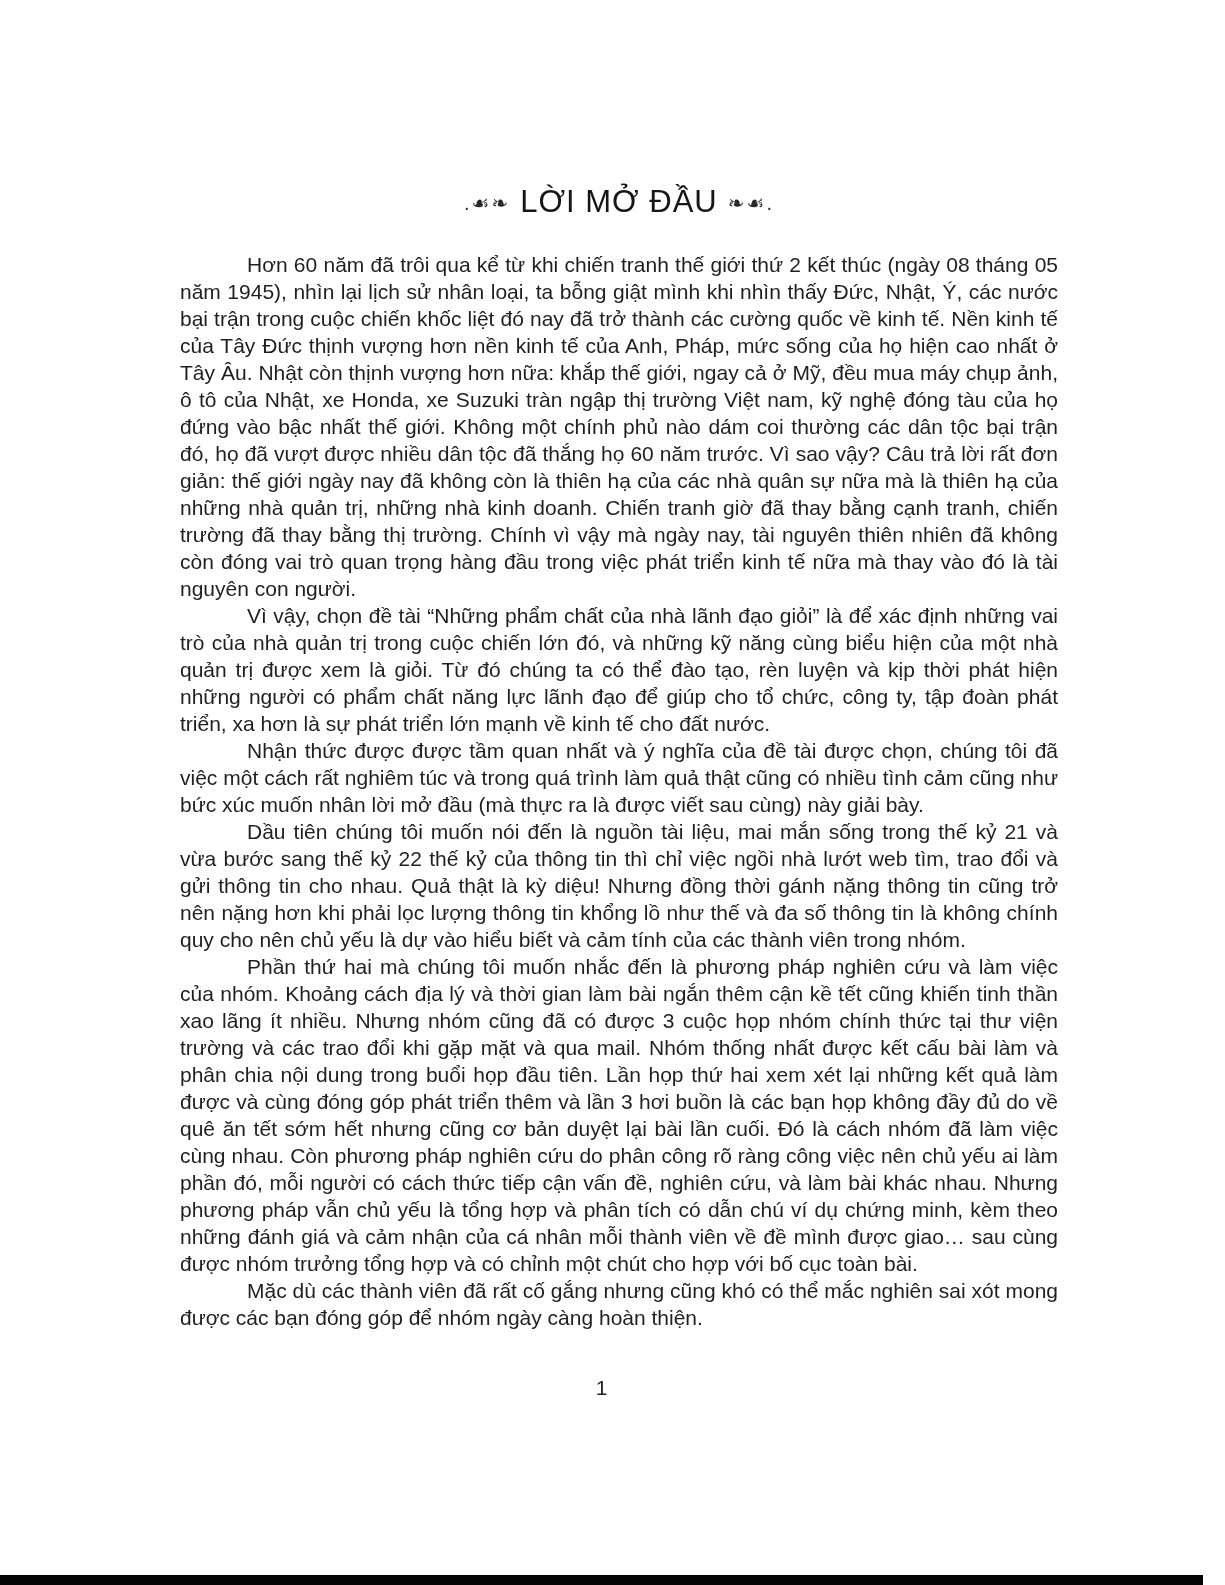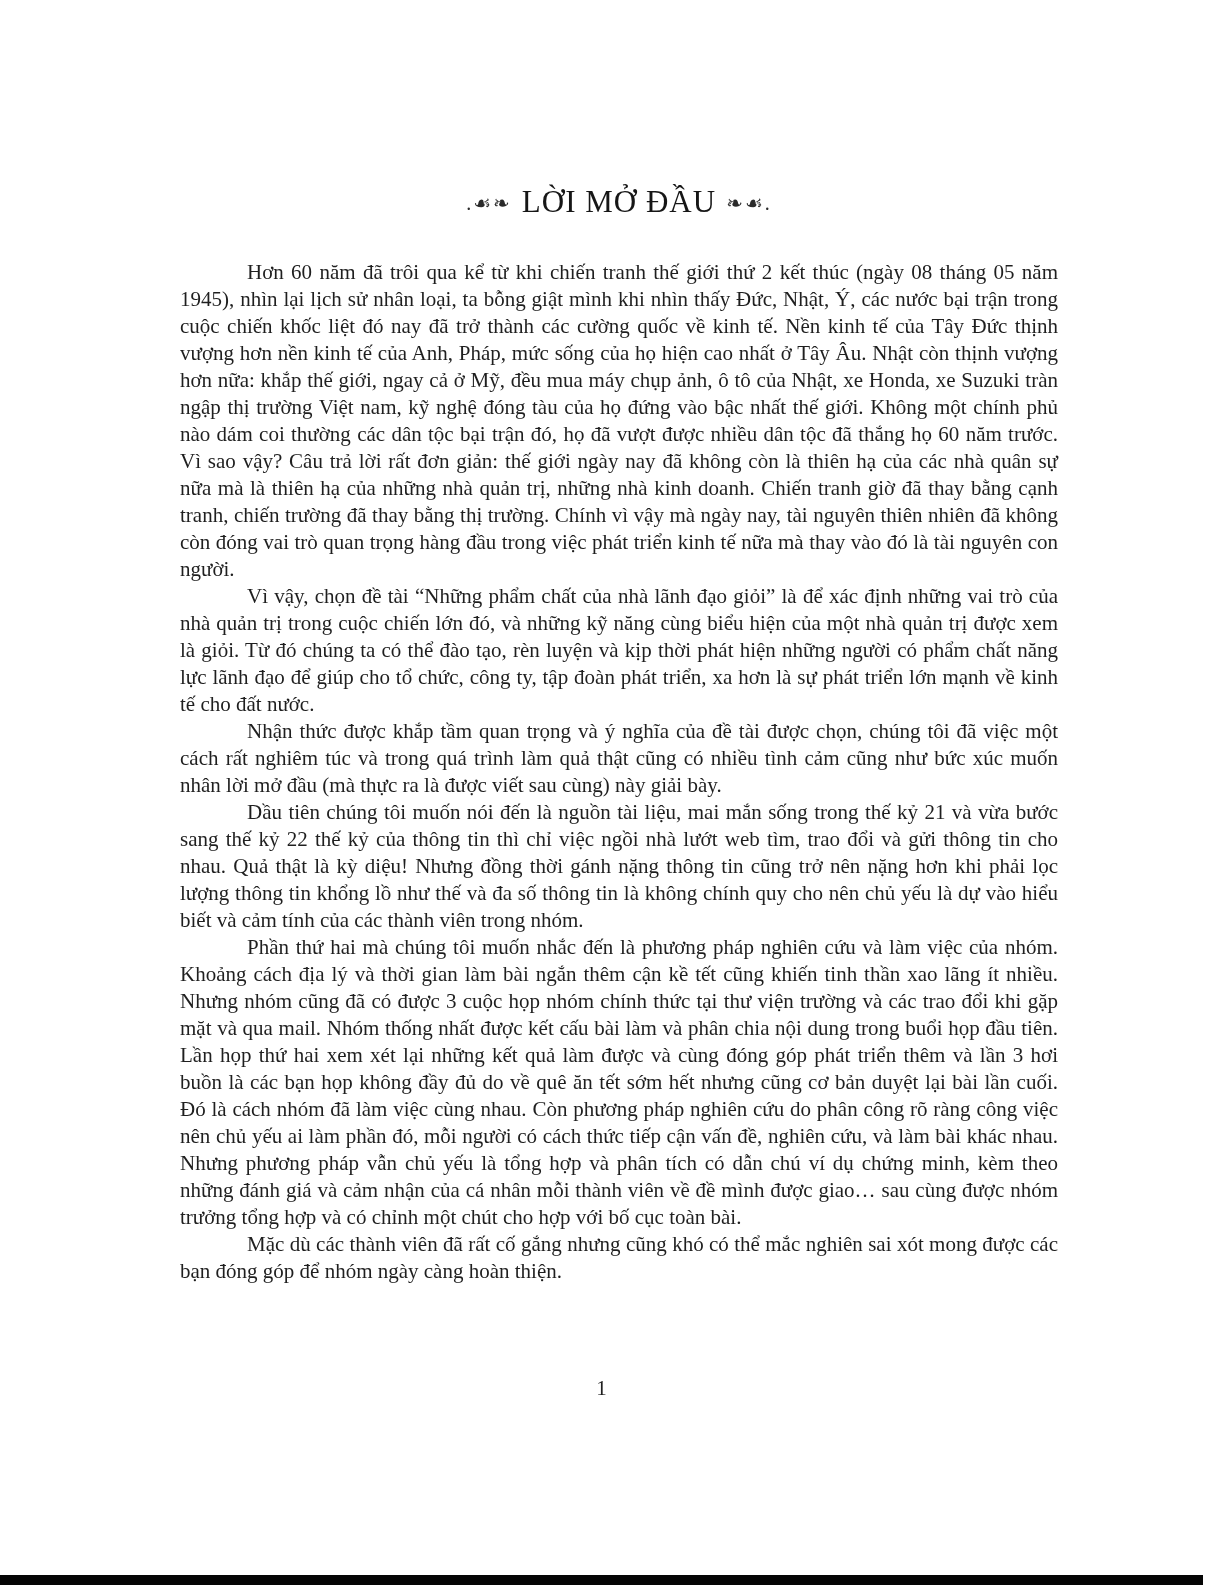--- a/index.html
+++ b/index.html
@@ -6,21 +6,21 @@
     margin: 0;
     padding: 0;
     background: #ffffff;
   }
   .page {
     position: relative;
     width: 1203px;
     height: 1585px;
     background: #ffffff;
     overflow: hidden;
-    font-family: Liberation Serif, serif;
+    font-family: Liberation Sans, sans-serif;
     color: #1e1e1e;
   }
   .content {
     position: absolute;
     left: 180px;
     width: 878px;
     top: 0;
   }
   .title-row {
     margin-top: 182px;
@@ -36,21 +36,21 @@
   .ornament {
     font-size: 20px;
     color: #2a2a2a;
     letter-spacing: 2px;
     position: relative;
     top: -2px;
   }
   .ornament.left { margin-right: 10px; }
   .ornament.right { margin-left: 10px; }
   .body-text {
-    margin-top: 32px;
+    margin-top: 24px;
   }
   .body-text p {
     margin: 0;
     font-size: 21px;
     line-height: 27px;
     text-align: justify;
     text-indent: 67px;
     color: #1f1f1f;
   }
   .page-number {
@@ -78,21 +78,21 @@
 
   <div class="content">
 
     <div class="title-row">
       <span class="ornament left">.☙❧</span><span class="title-text">LỜI MỞ ĐẦU</span><span class="ornament right">❧☙.</span>
     </div>
 
     <div class="body-text">
       <p>Hơn 60 năm đã trôi qua kể từ khi chiến tranh thế giới thứ 2 kết thúc (ngày 08 tháng 05 năm 1945), nhìn lại lịch sử nhân loại, ta bỗng giật mình khi nhìn thấy Đức, Nhật, Ý, các nước bại trận trong cuộc chiến khốc liệt đó nay đã trở thành các cường quốc về kinh tế. Nền kinh tế của Tây Đức thịnh vượng hơn nền kinh tế của Anh, Pháp, mức sống của họ hiện cao nhất ở Tây Âu. Nhật còn thịnh vượng hơn nữa: khắp thế giới, ngay cả ở Mỹ, đều mua máy chụp ảnh, ô tô của Nhật, xe Honda, xe Suzuki tràn ngập thị trường Việt nam, kỹ nghệ đóng tàu của họ đứng vào bậc nhất thế giới. Không một chính phủ nào dám coi thường các dân tộc bại trận đó, họ đã vượt được nhiều dân tộc đã thắng họ 60 năm trước. Vì sao vậy? Câu trả lời rất đơn giản: thế giới ngày nay đã không còn là thiên hạ của các nhà quân sự nữa mà là thiên hạ của những nhà quản trị, những nhà kinh doanh. Chiến tranh giờ đã thay bằng cạnh tranh, chiến trường đã thay bằng thị trường. Chính vì vậy mà ngày nay, tài nguyên thiên nhiên đã không còn đóng vai trò quan trọng hàng đầu trong việc phát triển kinh tế nữa mà thay vào đó là tài nguyên con người.</p>
       <p>Vì vậy, chọn đề tài “Những phẩm chất của nhà lãnh đạo giỏi” là để xác định những vai trò của nhà quản trị trong cuộc chiến lớn đó, và những kỹ năng cùng biểu hiện của một nhà quản trị được xem là giỏi. Từ đó chúng ta có thể đào tạo, rèn luyện và kịp thời phát hiện những người có phẩm chất năng lực lãnh đạo để giúp cho tổ chức, công ty, tập đoàn phát triển, xa hơn là sự phát triển lớn mạnh về kinh tế cho đất nước.</p>
-      <p>Nhận thức được khắp tầm quan trọng và ý nghĩa của đề tài được chọn, chúng tôi đã việc một cách rất nghiêm túc và trong quá trình làm quả thật cũng có nhiều tình cảm cũng như bức xúc muốn nhân lời mở đầu (mà thực ra là được viết sau cùng) này giải bày.</p>
+      <p>Nhận thức được được tầm quan nhất và ý nghĩa của đề tài được chọn, chúng tôi đã việc một cách rất nghiêm túc và trong quá trình làm quả thật cũng có nhiều tình cảm cũng như bức xúc muốn nhân lời mở đầu (mà thực ra là được viết sau cùng) này giải bày.</p>
       <p>Dầu tiên chúng tôi muốn nói đến là nguồn tài liệu, mai mắn sống trong thế kỷ 21 và vừa bước sang thế kỷ 22 thế kỷ của thông tin thì chỉ việc ngồi nhà lướt web tìm, trao đổi và gửi thông tin cho nhau. Quả thật là kỳ diệu! Nhưng đồng thời gánh nặng thông tin cũng trở nên nặng hơn khi phải lọc lượng thông tin khổng lồ như thế và đa số thông tin là không chính quy cho nên chủ yếu là dự vào hiểu biết và cảm tính của các thành viên trong nhóm.</p>
       <p>Phần thứ hai mà chúng tôi muốn nhắc đến là phương pháp nghiên cứu và làm việc của nhóm. Khoảng cách địa lý và thời gian làm bài ngắn thêm cận kề tết cũng khiến tinh thần xao lãng ít nhiều. Nhưng nhóm cũng đã có được 3 cuộc họp nhóm chính thức tại thư viện trường và các trao đổi khi gặp mặt và qua mail. Nhóm thống nhất được kết cấu bài làm và phân chia nội dung trong buổi họp đầu tiên. Lần họp thứ hai xem xét lại những kết quả làm được và cùng đóng góp phát triển thêm và lần 3 hơi buồn là các bạn họp không đầy đủ do về quê ăn tết sớm hết nhưng cũng cơ bản duyệt lại bài lần cuối. Đó là cách nhóm đã làm việc cùng nhau. Còn phương pháp nghiên cứu do phân công rõ ràng công việc nên chủ yếu ai làm phần đó, mỗi người có cách thức tiếp cận vấn đề, nghiên cứu, và làm bài khác nhau. Nhưng phương pháp vẫn chủ yếu là tổng hợp và phân tích có dẫn chú ví dụ chứng minh, kèm theo những đánh giá và cảm nhận của cá nhân mỗi thành viên về đề mình được giao… sau cùng được nhóm trưởng tổng hợp và có chỉnh một chút cho hợp với bố cục toàn bài.</p>
       <p>Mặc dù các thành viên đã rất cố gắng nhưng cũng khó có thể mắc nghiên sai xót mong được các bạn đóng góp để nhóm ngày càng hoàn thiện.</p>
     </div>
 
   </div>
 
   <div class="page-number">1</div>
 
   <div class="scan-edge-bar"></div>

